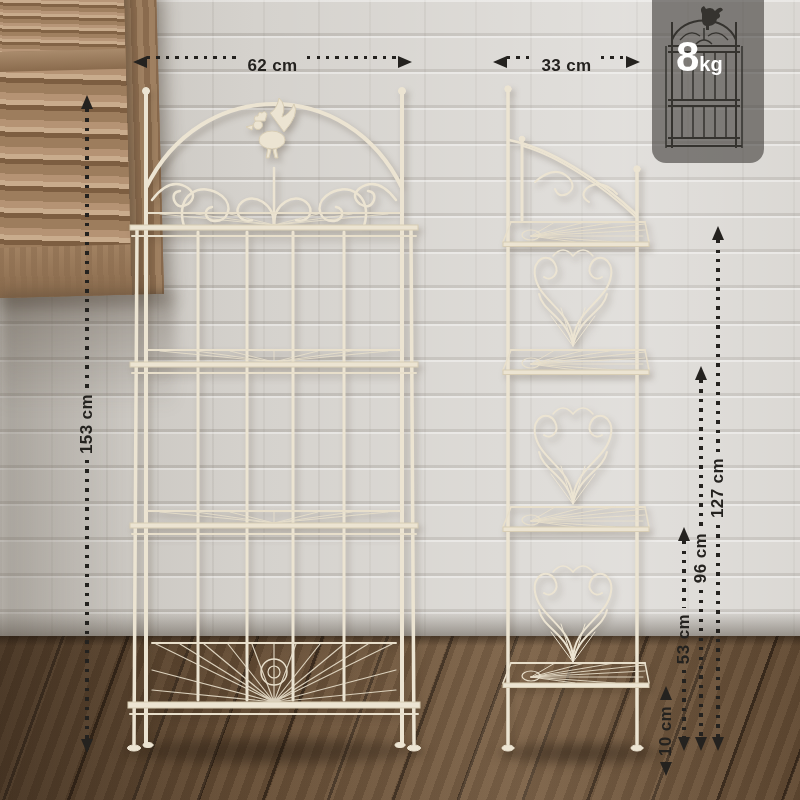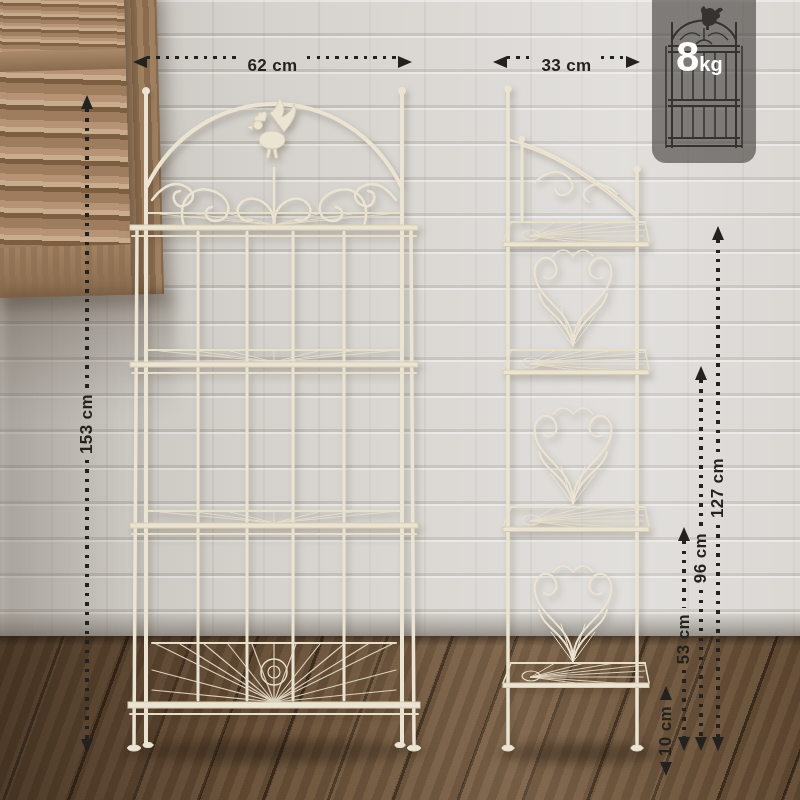--- a/index.html
+++ b/index.html
@@ -107,21 +107,21 @@
   }
   .arr{width:0;height:0;flex-shrink:0;}
   .arr-l{border-top:6px solid transparent;border-bottom:6px solid transparent;border-right:14px solid var(--ink);}
   .arr-r{border-top:6px solid transparent;border-bottom:6px solid transparent;border-left:14px solid var(--ink);}
   .arr-u{border-left:6px solid transparent;border-right:6px solid transparent;border-bottom:14px solid var(--ink);}
   .arr-d{border-left:6px solid transparent;border-right:6px solid transparent;border-top:14px solid var(--ink);}
   
   .badge{
     position:absolute;left:652px;top:0;width:104px;height:163px;
     background:rgba(66,63,60,.62);
-    border-radius:0 0 14px 14px;z-index:30;
+    border-radius:0 0 14px 14px;z-index:30;padding-left:8px;
   }
   .badge .mini{position:absolute;left:0;top:0;}
   .badge .wt{
     position:absolute;left:24px;top:36px;color:#fff;white-space:nowrap;
   }
   .badge .wt .num{font-size:42px;font-weight:bold;line-height:1;}
   .badge .wt .unit{font-size:20px;font-weight:bold;}
 </style>
 </head>
 <body>

